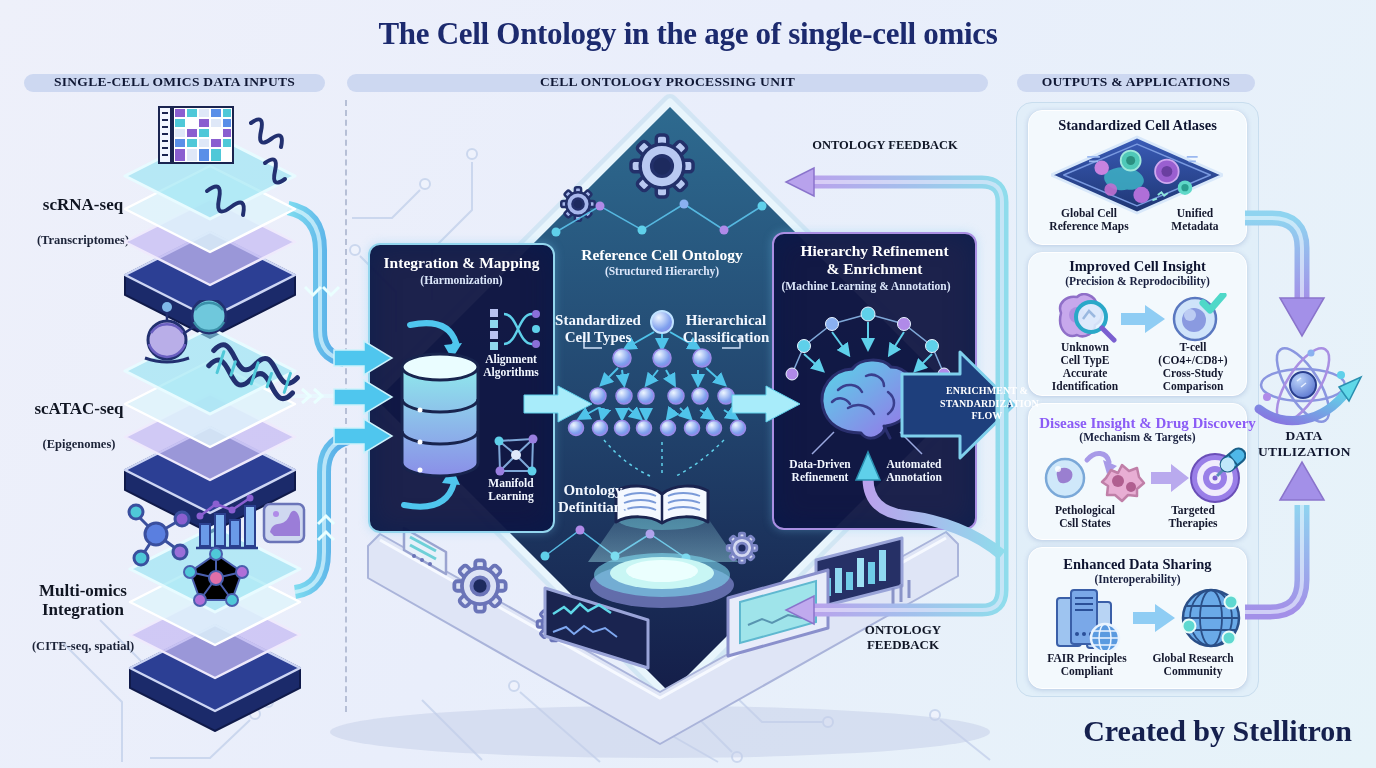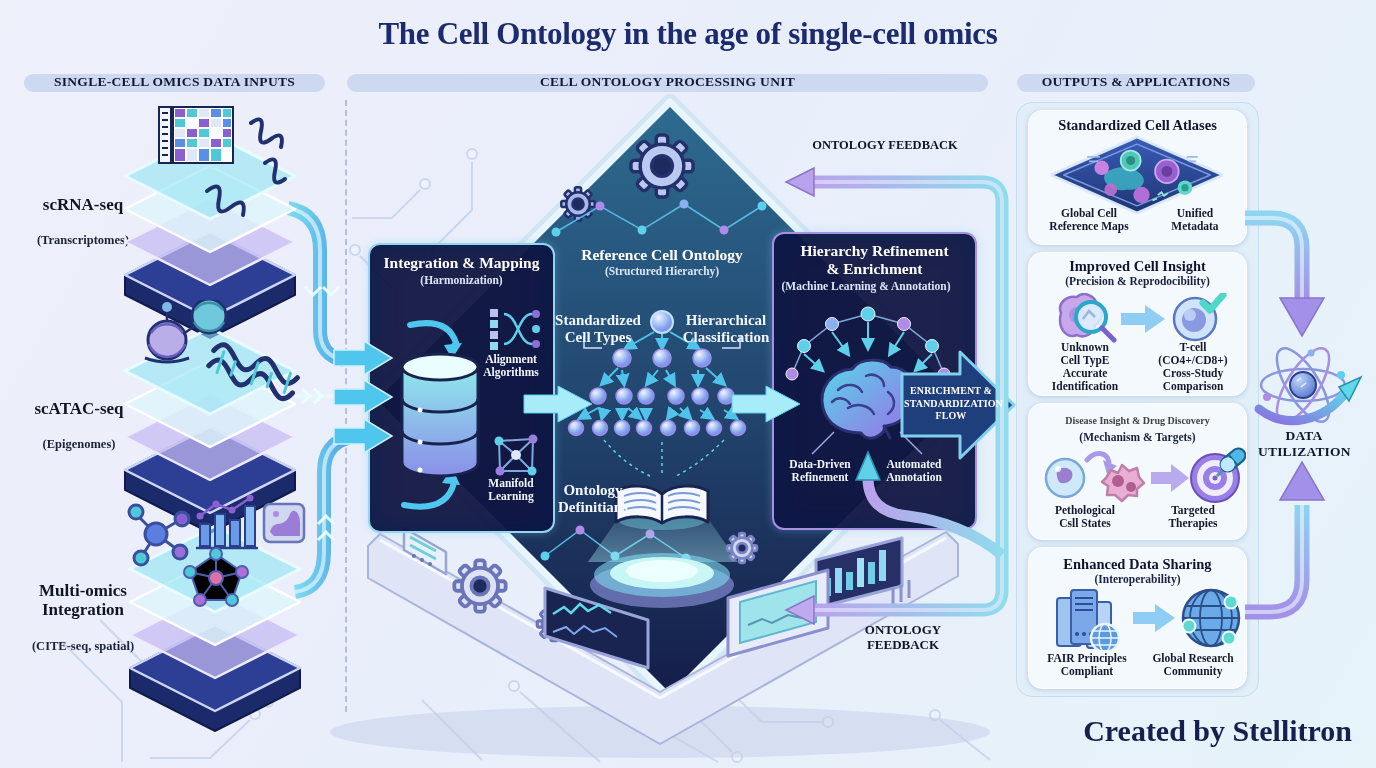--- a/index.html
+++ b/index.html
@@ -18,21 +18,21 @@
   .panel{background:rgba(17,22,66,.95);border-radius:12px;box-shadow:inset 0 0 28px rgba(0,30,80,.55),0 0 10px rgba(120,200,240,.35);}
   .p1{border:2.5px solid #93d6ee;}
   .p3{border:2.5px solid #a98fe3;}
   .p-title{font-size:15.5px;color:#ffffff;}
   .p-sub{font-size:11.5px;color:#dbe6fa;font-weight:bold;}
   .p-feat{font-size:11.5px;color:#f2f7ff;}
   .tree-lbl{font-size:15px;color:#f2f7ff;}
   .card{background:#f3f9fd;border:1.5px solid #ffffff;border-radius:14px;
     box-shadow:0 1px 5px rgba(90,120,180,.3);}
   .c-title{font-size:14.5px;color:#0e1430;}
-  .c-title-sm{font-size:10px;color:#404040;}
+  .c-title-sm{font-size:15px;color:#8b5cf6;padding-left:10px;}
   .c-sub{font-size:11.5px;color:#1a2140;font-weight:bold;}
   .c-item{font-size:11.5px;color:#14182e;}
   .flow-txt{font-size:10px;color:#ffffff;letter-spacing:.1px;line-height:1.25;}
   .fb-lbl{font-size:12.5px;color:#101626;}
   .du-lbl{font-size:13.5px;color:#10162e;letter-spacing:.2px;}
   .out-wrap{background:rgba(223,238,248,.75);border:1.5px solid #c8ddee;border-radius:16px;}
   svg{display:block;}
 </style>
 </head>
 <body>
@@ -676,20 +676,20 @@
         <circle cx="-36" cy="12" r="4" fill="#b08ae8"></circle>
         <circle cx="8" cy="-32" r="3.5" fill="#8ab0f0"></circle>
       <path d="M-44,24 C-18,44 20,38 44,6" stroke="url(#swG)" stroke-width="9" fill="none" stroke-linecap="round"></path>
       <polygon points="36,2 58,-8 46,16" fill="#5fd8e8" stroke="#2a8fb0" stroke-width="1.5"></polygon>
     </g>
   </svg>
 
   <div class="abs txt fb-lbl" style="left:800px;top:138px;width:170px;">ONTOLOGY FEEDBACK</div>
   <div class="abs txt fb-lbl" style="left:848px;top:622px;width:110px;font-size:13px;">ONTOLOGY
 FEEDBACK</div>
-  <div class="abs txt flow-txt" style="left:904px;top:385px;width:94px;">ENRICHMENT &amp;
+  <div class="abs txt flow-txt" style="left:904px;top:385px;width:94px;padding-left:36px;">ENRICHMENT &amp;
 STANDARDIZATION
 FLOW</div>
   <div class="abs txt du-lbl" style="left:1258px;top:428px;width:92px;">DATA
 UTILIZATION</div>
   <div class="abs txt credit">Created by Stellitron</div>
 
 </div>
 
 </body></html>

